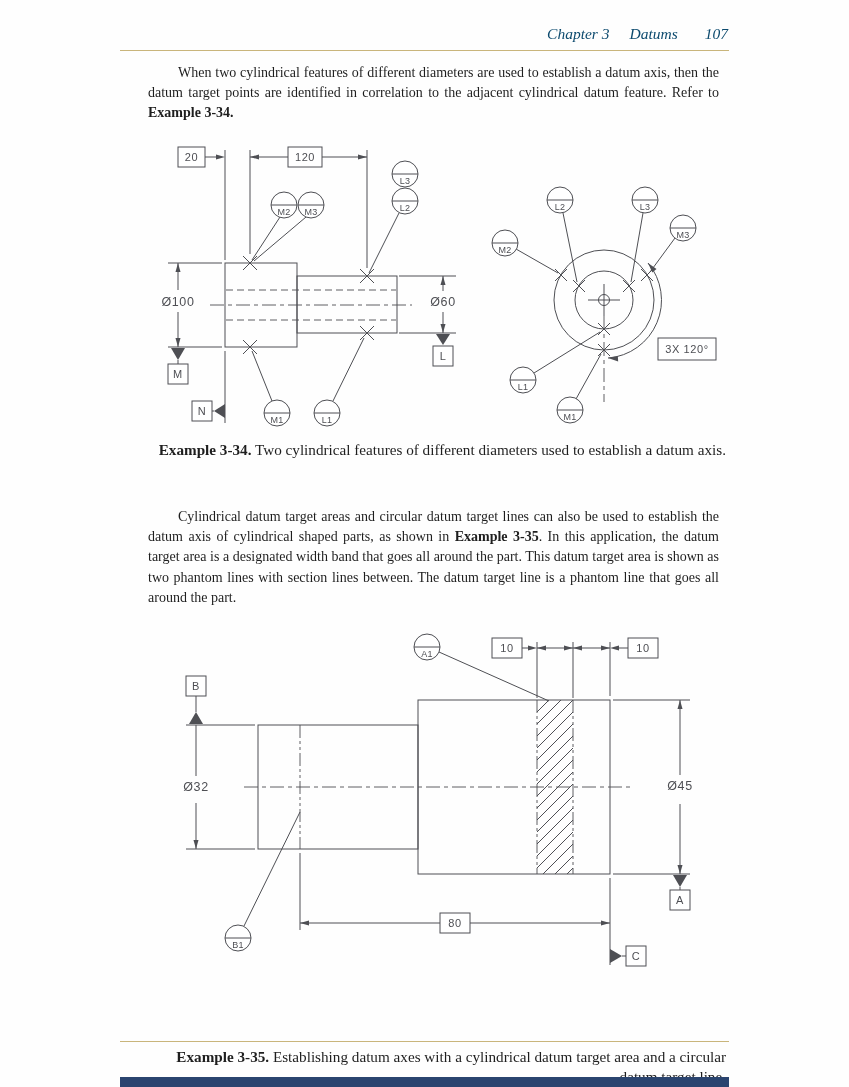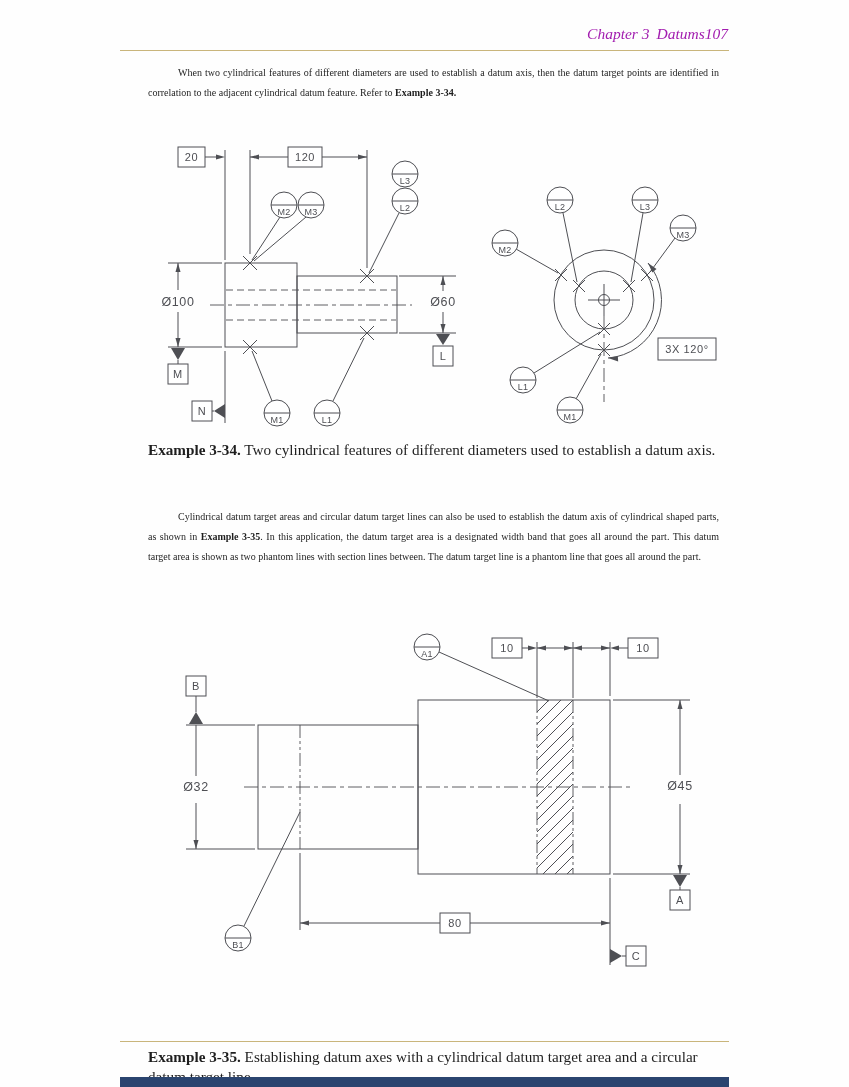--- a/index.html
+++ b/index.html
@@ -1,30 +1,30 @@
 <!DOCTYPE html>
 <html><head>
 <meta charset="utf-8">
 <style>
   html,body{margin:0;padding:0}
   body{background:#e9e9e9}
   .page{position:relative;width:849px;height:1087px;margin:0 auto;background:#fefefe;
         font-family:"Liberation Serif",serif;color:#1e1e1e;overflow:hidden}
   .hdr{position:absolute;top:25px;right:121px;display:flex;align-items:baseline;
-       font-style:italic;font-size:15.5px;color:#a21caf}
-  .hdr .sec{margin-left:7px}
-  .hdr .num{}
+       font-style:italic;font-size:15.5px;color:#0c4a6e}
+  .hdr .sec{margin-left:20px}
+  .hdr .num{margin-left:27px}
   .rule{position:absolute;left:120px;width:609px;height:1px;background:#c9b57b}
   .rule-top{top:50px}
   .rule-bottom{top:1041px}
   .footbar{position:absolute;left:120px;top:1077px;width:609px;height:10px;background:#2a446f}
-  p.body{position:absolute;left:148px;width:571px;margin:0;font-size:10px;
+  p.body{position:absolute;left:148px;width:571px;margin:0;font-size:14px;
          line-height:20.2px;text-align:justify;text-indent:30px}
   p.caption{position:absolute;left:148px;width:578px;margin:0;font-size:15.2px;
-            line-height:19.5px;text-align:left}
+            line-height:19.5px;text-align:right}
   .para1{top:63px}
   .para2{top:507px}
   .cap1{top:440px}
   .cap2{top:1047px}
   svg{position:absolute;overflow:visible}
   #fig1{left:140px;top:140px}
   #fig2{left:140px;top:620px}
   svg line,svg path,svg rect,svg circle{stroke:#4e4f54;stroke-width:1;fill:none}
   svg polygon{fill:#4e4f54;stroke:none}
   svg rect.wf,svg circle.wf{fill:#fff}

